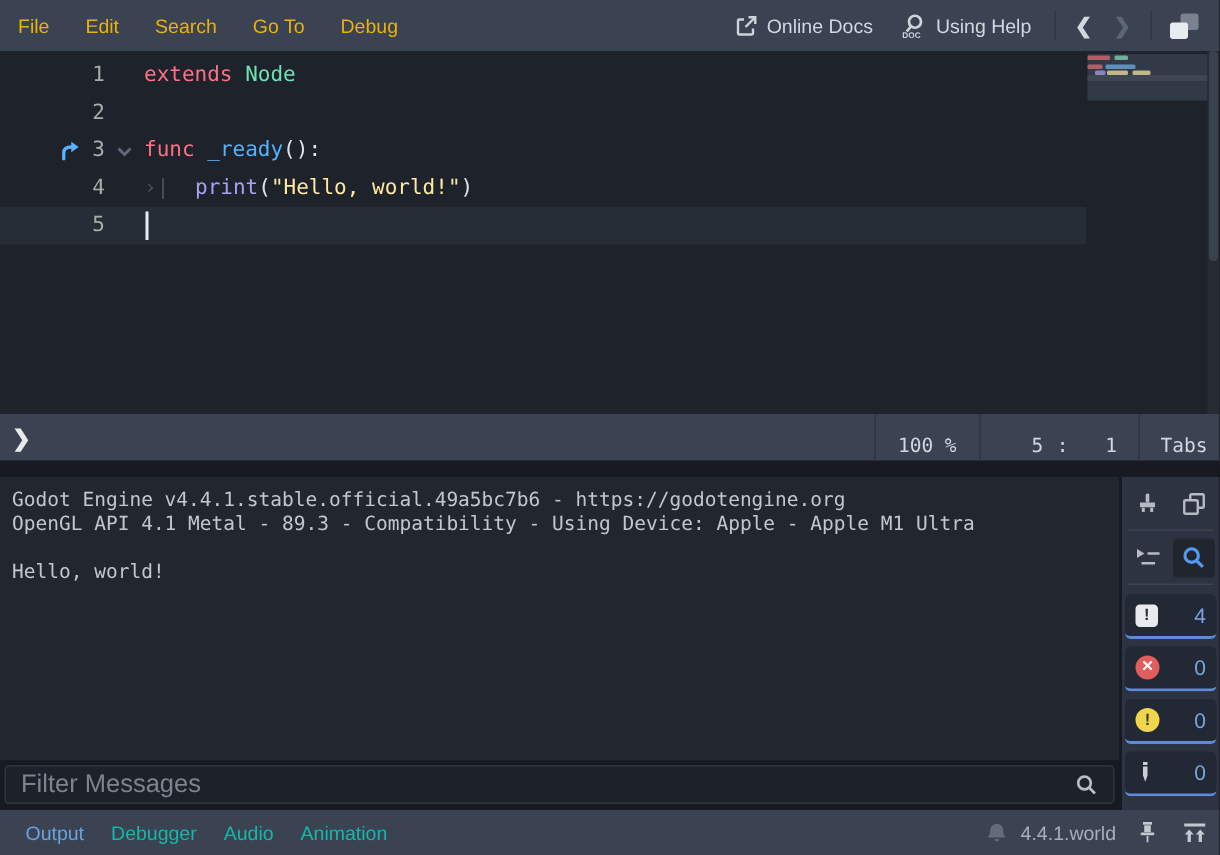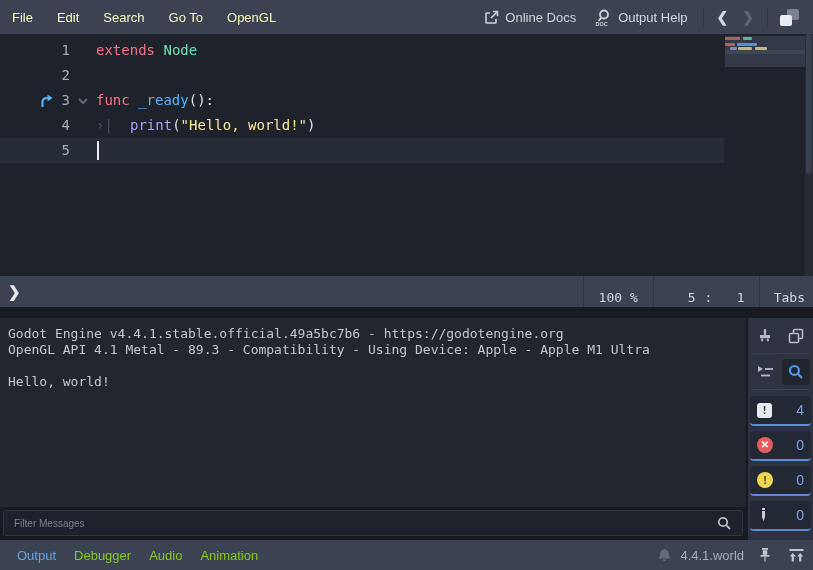--- a/index.html
+++ b/index.html
@@ -10,21 +10,21 @@
     width:813px; height:570px; position:relative;
   }
   .mono { font-family:"DejaVu Sans Mono", monospace; }
 
   
   .menubar {
     height:34px; background:#3b4252; display:flex; align-items:center;
     padding:0 8px; font-size:13px;
   }
   .menu-left { display:flex; align-items:center; gap:0; }
-  .menu-item { padding:4px 12px; cursor:default; color:#fef9c3;text-align:right; }
+  .menu-item { padding:4px 12px; cursor:default; color:#eab308;text-align:right; }
   .menu-item:first-child { padding-left:4px; }
   .menu-right { margin-left:auto; display:flex; align-items:center;text-align:right; }
   .mbtn { display:flex; align-items:center; gap:6px; padding:3px 9px; color:#d3d7df; }
   .vsep { width:1px; height:20px; background:#2f3542; margin:0 6px; }
   .nav-arrow { font-size:14px; padding:2px 7px; font-weight:bold; }
   .nav-arrow.dim { color:#5d6674; }
   .float-icon { position:relative; width:19px; height:17px; margin:0 6px; }
   .float-icon .back { position:absolute; right:0; top:0; width:12px; height:11px; background:#7b828f; border-radius:2px; }
   .float-icon .front { position:absolute; left:0; bottom:0; width:12px; height:11px; background:#e8ebf0; border-radius:2px; }
 
@@ -65,21 +65,21 @@
   
   .bottom-panel { margin-top:11px; height:222px; display:flex; }
   .out-left { width:746px; display:flex; flex-direction:column; }
   .out-log { flex:1; background:#22272f; padding:8px 0 0 8px;
     font-family:"DejaVu Sans Mono", monospace; font-size:13px; color:#c3c7cc; }
   .out-line { height:16px; white-space:pre; }
   .filter-row { height:33px; padding:3px 3px 4px 3px; background:#171b21; }
   .filter-input { position:relative; width:100%; height:26px; background:#1d222a;
     border:1px solid #2e3440; border-radius:3px; display:flex; align-items:center; }
   .filter-input input { background:transparent; border:none; outline:none; color:#dfe3ea;
-    font-family:"Liberation Sans", sans-serif; font-size:10px; flex:1; padding:0 10px; }
+    font-family:"Liberation Sans", sans-serif; font-size:17px; flex:1; padding:0 10px; }
   .filter-input input::placeholder { color:#7d8490; }
   .filter-input .mag { position:absolute; right:10px; top:4px; }
 
   .out-right { width:65px; margin-left:2px; background:#2d3340; padding:4px 2px; display:flex; flex-direction:column; }
   .or-row { display:flex; justify-content:space-around; align-items:center; height:30px; }
   .or-sep { height:1px; background:#3c4352; margin:4px 2px; }
   .icon-btn { width:28px; height:26px; display:flex; align-items:center; justify-content:center; border-radius:3px; }
   .icon-btn.active { background:#20252e; }
 
   .counter-btn { position:relative; width:61px; height:30px; margin:0 auto 5px auto; background:#232934;
@@ -88,57 +88,57 @@
   .ic-msg { width:15px; height:15px; background:#e8ebee; border-radius:3px; color:#2a2f38;
     font-weight:bold; font-size:11px; text-align:center; line-height:15px; }
   .ic-err { width:16px; height:16px; background:#e25d5d; border-radius:50%; color:#fff;
     font-weight:bold; font-size:10px; text-align:center; line-height:16px; }
   .ic-warn { width:16px; height:16px; background:#efd64e; border-radius:50%; color:#3a3a1e;
     font-weight:bold; font-size:11px; text-align:center; line-height:16px; }
 
   
   .bottombar { height:30px; background:#3b4252; display:flex; align-items:center;
     font-size:13px; padding:0 8px; }
-  .bb-tab { padding:4px 9px; color:#84cc16; }
+  .bb-tab { padding:4px 9px; color:#14b8a6; }
   .bb-tab.active { color:#66a3e0; }
   .bb-right { margin-left:auto; display:flex; align-items:center; gap:8px; }
   .version { color:#a9aeb6; font-size:13px; margin-right:6px; }
   svg { display:block; }
 </style>
 </head>
 <body>
 
 <div class="menubar">
   <div class="menu-left">
       <span class="menu-item">File</span>
       <span class="menu-item">Edit</span>
       <span class="menu-item">Search</span>
       <span class="menu-item">Go To</span>
-      <span class="menu-item">OpenGL</span>
+      <span class="menu-item">Debug</span>
     </div>
   <div class="menu-right">
     <div class="mbtn">
       <span>
         <svg width="15" height="15" viewBox="0 0 15 15" fill="none" stroke="#cfd3da" stroke-width="1.6">
           <path d="M6 3 H2.8 A0.8 0.8 0 0 0 2 3.8 V12.2 A0.8 0.8 0 0 0 2.8 13 H11.2 A0.8 0.8 0 0 0 12 12.2 V9"></path>
           <path d="M7 8 L13 2"></path>
             <path d="M9 1.5 H13.5 V6"></path>
         </svg>
       </span>
       <span>Online Docs</span>
     </div>
     <div class="mbtn">
       <span>
         <svg width="18" height="18" viewBox="0 0 18 18">
           <circle cx="10" cy="6.5" r="4" fill="none" stroke="#cfd3da" stroke-width="1.8"></circle>
           <line x1="7.2" y1="9.8" x2="4.5" y2="13" stroke="#cfd3da" stroke-width="1.8"></line>
           <text x="1.5" y="17.5" font-size="5.5" fill="#cfd3da" font-weight="bold" font-family="Liberation Sans, sans-serif">DOC</text>
         </svg>
       </span>
-      <span>Output Help</span>
+      <span>Using Help</span>
     </div>
     <div class="vsep"></div>
     <span class="nav-arrow">❮</span>
     <span class="nav-arrow dim">❯</span>
     <div class="vsep"></div>
     <div class="float-icon">
       <div class="back"></div>
       <div class="front"></div>
     </div>
   </div>

